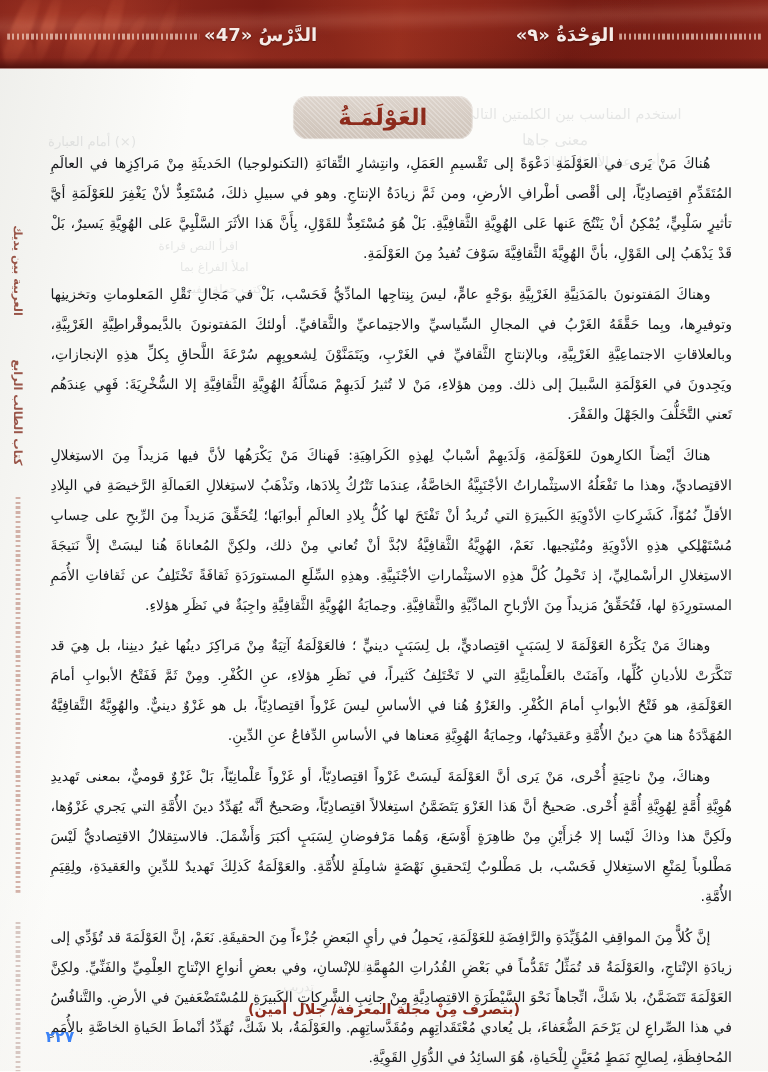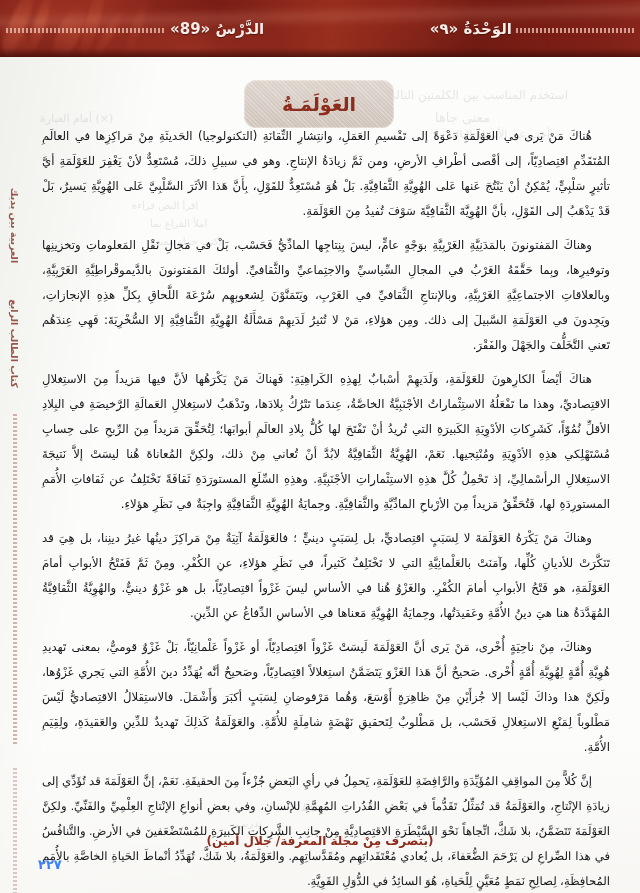--- a/index.html
+++ b/index.html
@@ -121,21 +121,21 @@
   .ghost.g8 { left: 236px;  top: 818px; font-size: 10px; }
   .ghost.g9 { left: 300px;  top: 802px; font-size: 10px; font-style: italic; }
   .ghost.g10{ left: 330px;  top: 836px; font-size: 10px; }
 
   
   .title-pill {
     position: absolute;
     left: 244px;
     top: 80px;
     width: 150px;
-    height: 48px;
+    height: 36px;
     border-radius: 12px;
     background:
       repeating-linear-gradient(45deg, rgba(255,255,255,0.25) 0 1px, rgba(0,0,0,0.0) 1px 3px),
       linear-gradient(180deg, #ddd4cc 0%, #d5cbc2 55%, #cfc4ba 100%);
     box-shadow: inset 0 0 0 1px rgba(255,255,255,0.35);
     display: flex;
     align-items: center;
     justify-content: center;
   }
   .title-text {
@@ -246,21 +246,21 @@
     <div class="swirl s4"></div>
     <div class="swirl s5"></div>
     <div class="swirl s6"></div>
     <div class="swirl s7"></div>
     <div class="band-sheen"></div>
 
     <div class="band-dots left"></div>
     <div class="band-dots right"></div>
 
     <div class="band-label unit">الوَحْدَةُ «٩»</div>
-    <div class="band-label lesson">الدَّرْسُ «89»</div>
+    <div class="band-label lesson">الدَّرْسُ «47»</div>
 
     <div class="band-dark-edge"></div>
   </div>
 
   <div class="ghost g1">استخدم المناسب بين الكلمتين التالي</div>
   <div class="ghost g2">معنى جاها</div>
   <div class="ghost g3">أجب عن الأسئلة التالية</div>
   <div class="ghost g4">(×) أمام العبارة</div>
   <div class="ghost g5">اقرأ النص قراءة</div>
   <div class="ghost g6">املأ الفراغ بما</div>

